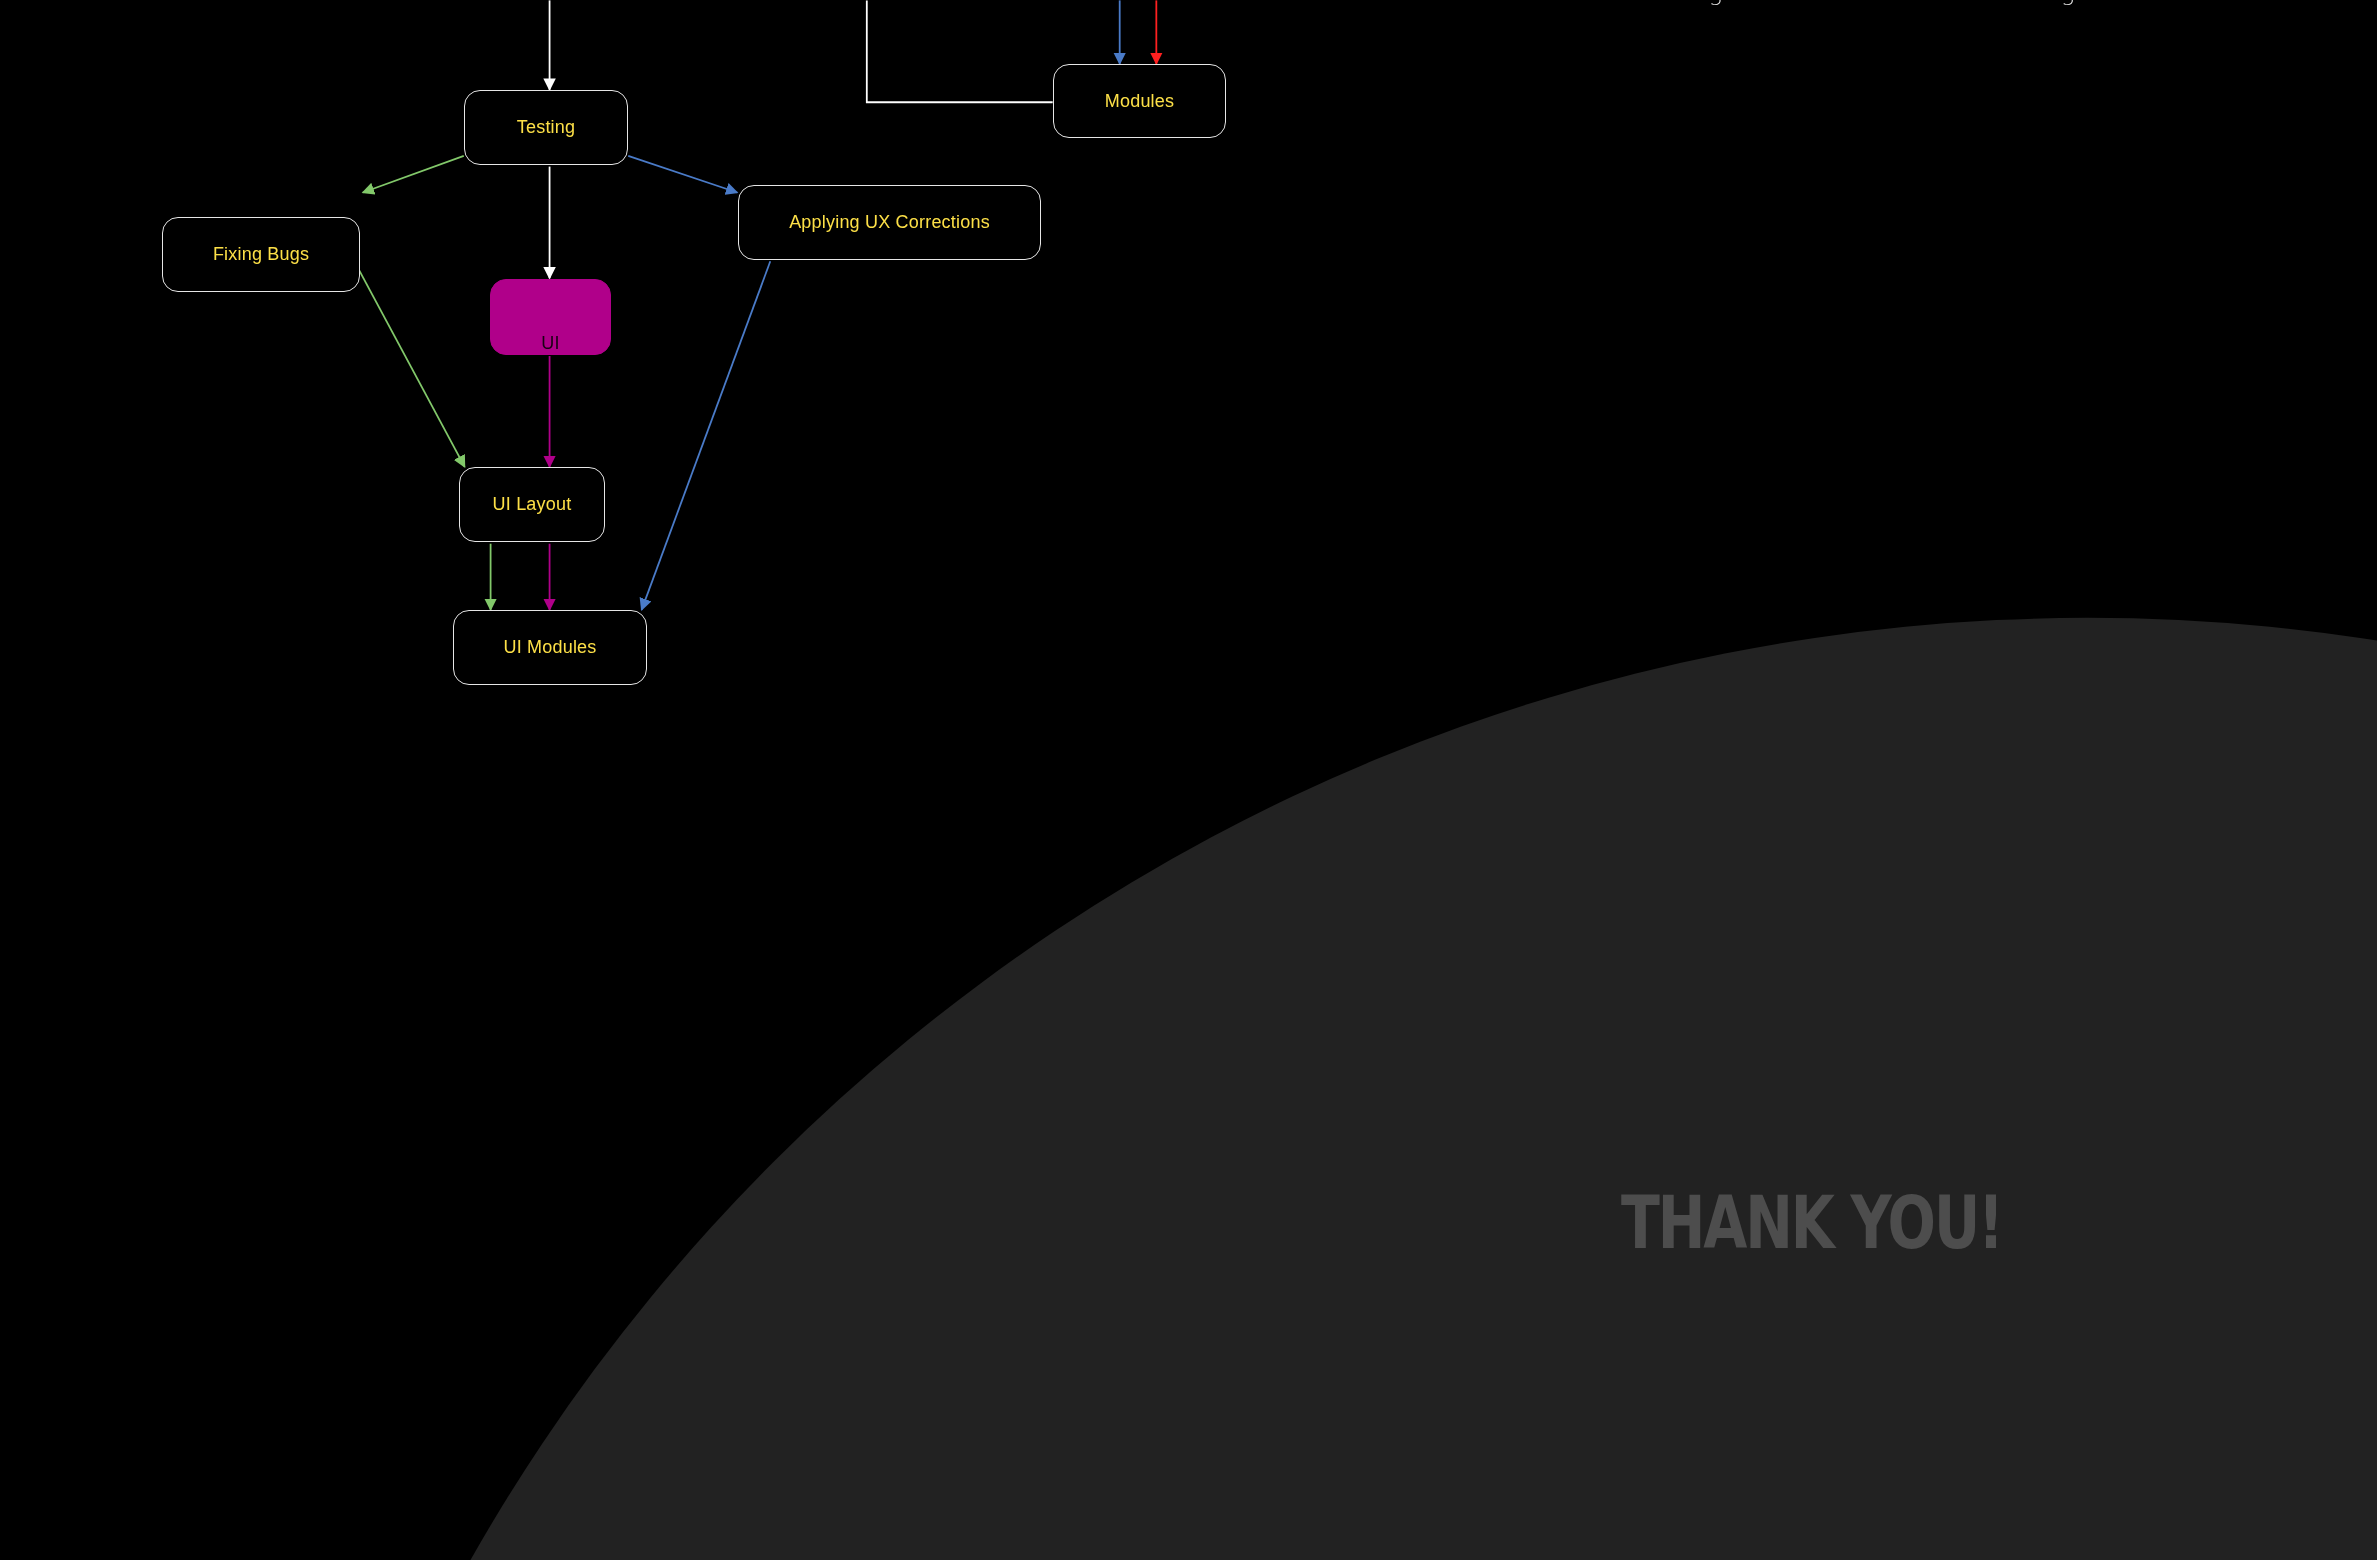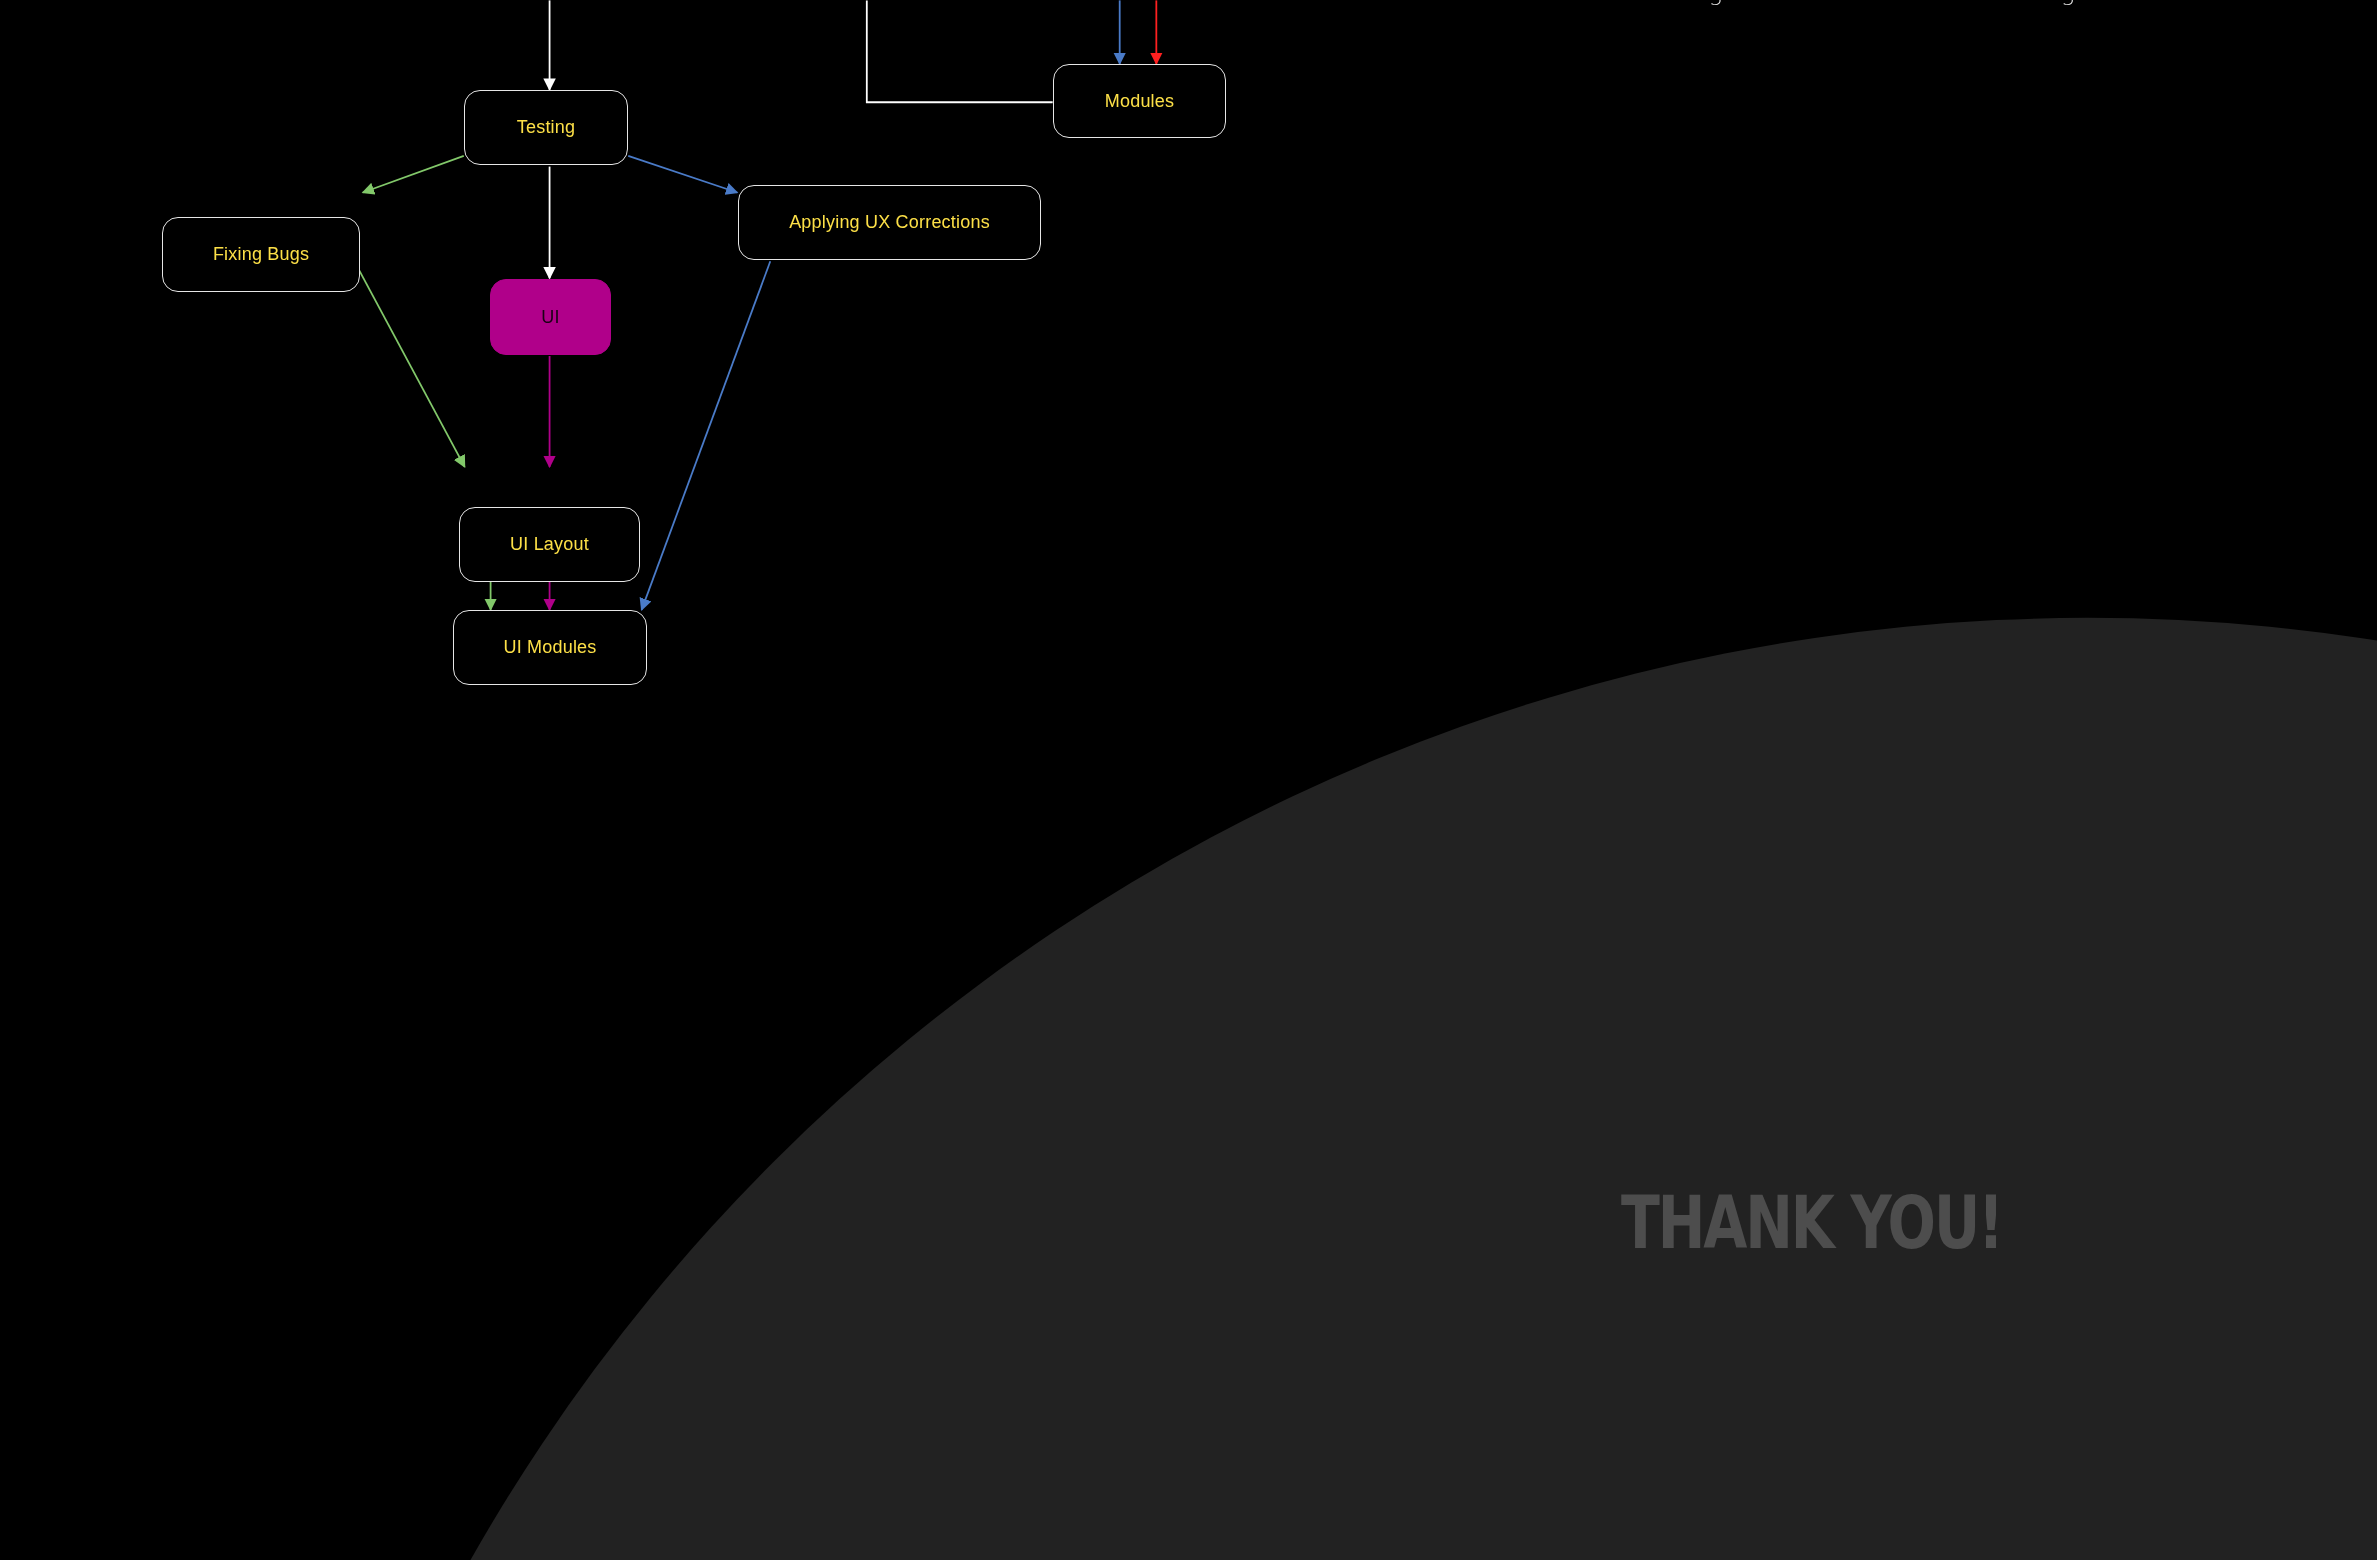--- a/index.html
+++ b/index.html
@@ -30,20 +30,21 @@
       display: flex;
       align-items: center;
       justify-content: center;
       font-size: 18px;
       letter-spacing: 0.2px;
     }
     .node.highlight {
       background: #b0008a;
       border-color: #b0008a;
       color: #1a0014;
+      align-items: flex-end;
     }
     .body-text {
       position: absolute;
       left: 1623px;
       top: -23px;
       width: 572px;
       color: #f2f2f2;
       font-size: 23px;
       line-height: 30px;
       font-family: "DejaVu Sans", sans-serif;
@@ -118,21 +119,21 @@
 </div>
 
 <div class="node" style="left:738px; top:185px; width:303px; height:75px;">
   <span>Applying UX Corrections</span>
 </div>
 
 <div class="node highlight" style="left:490px; top:279px; width:121px; height:76px;">
   <span>UI</span>
 </div>
 
-<div class="node" style="left:459px; top:467px; width:181px; height:75px;margin-top:40px;">
+<div class="node" style="left:459px; top:467px; width:146px; height:75px;">
   <span>UI Layout</span>
 </div>
 
 <div class="node" style="left:453px; top:610px; width:194px; height:75px;">
   <span>UI Modules</span>
 </div>
 
 <div class="body-text">
   <div>ensuring that Webbwe's UX remains agile and</div>
 </div>

